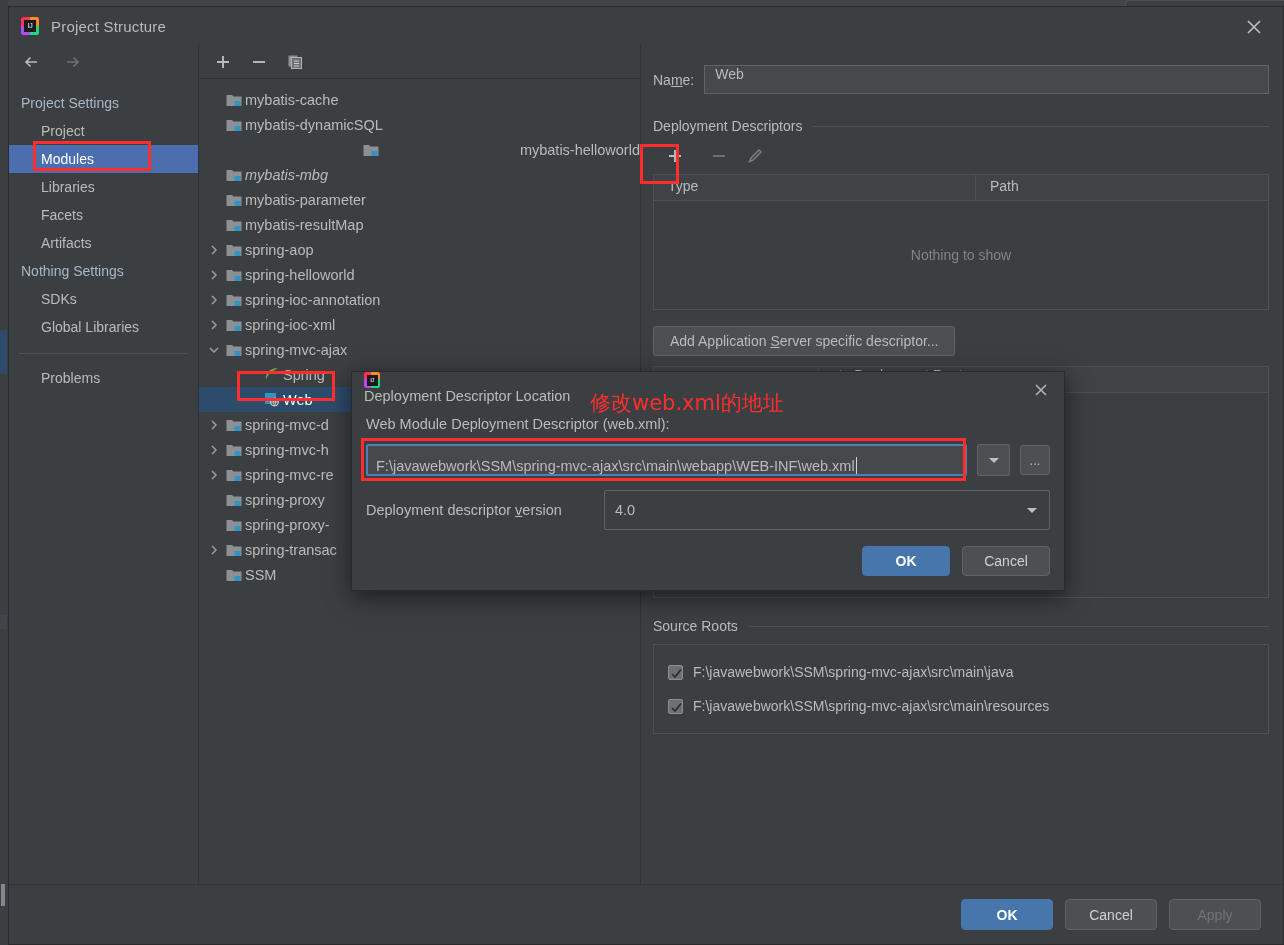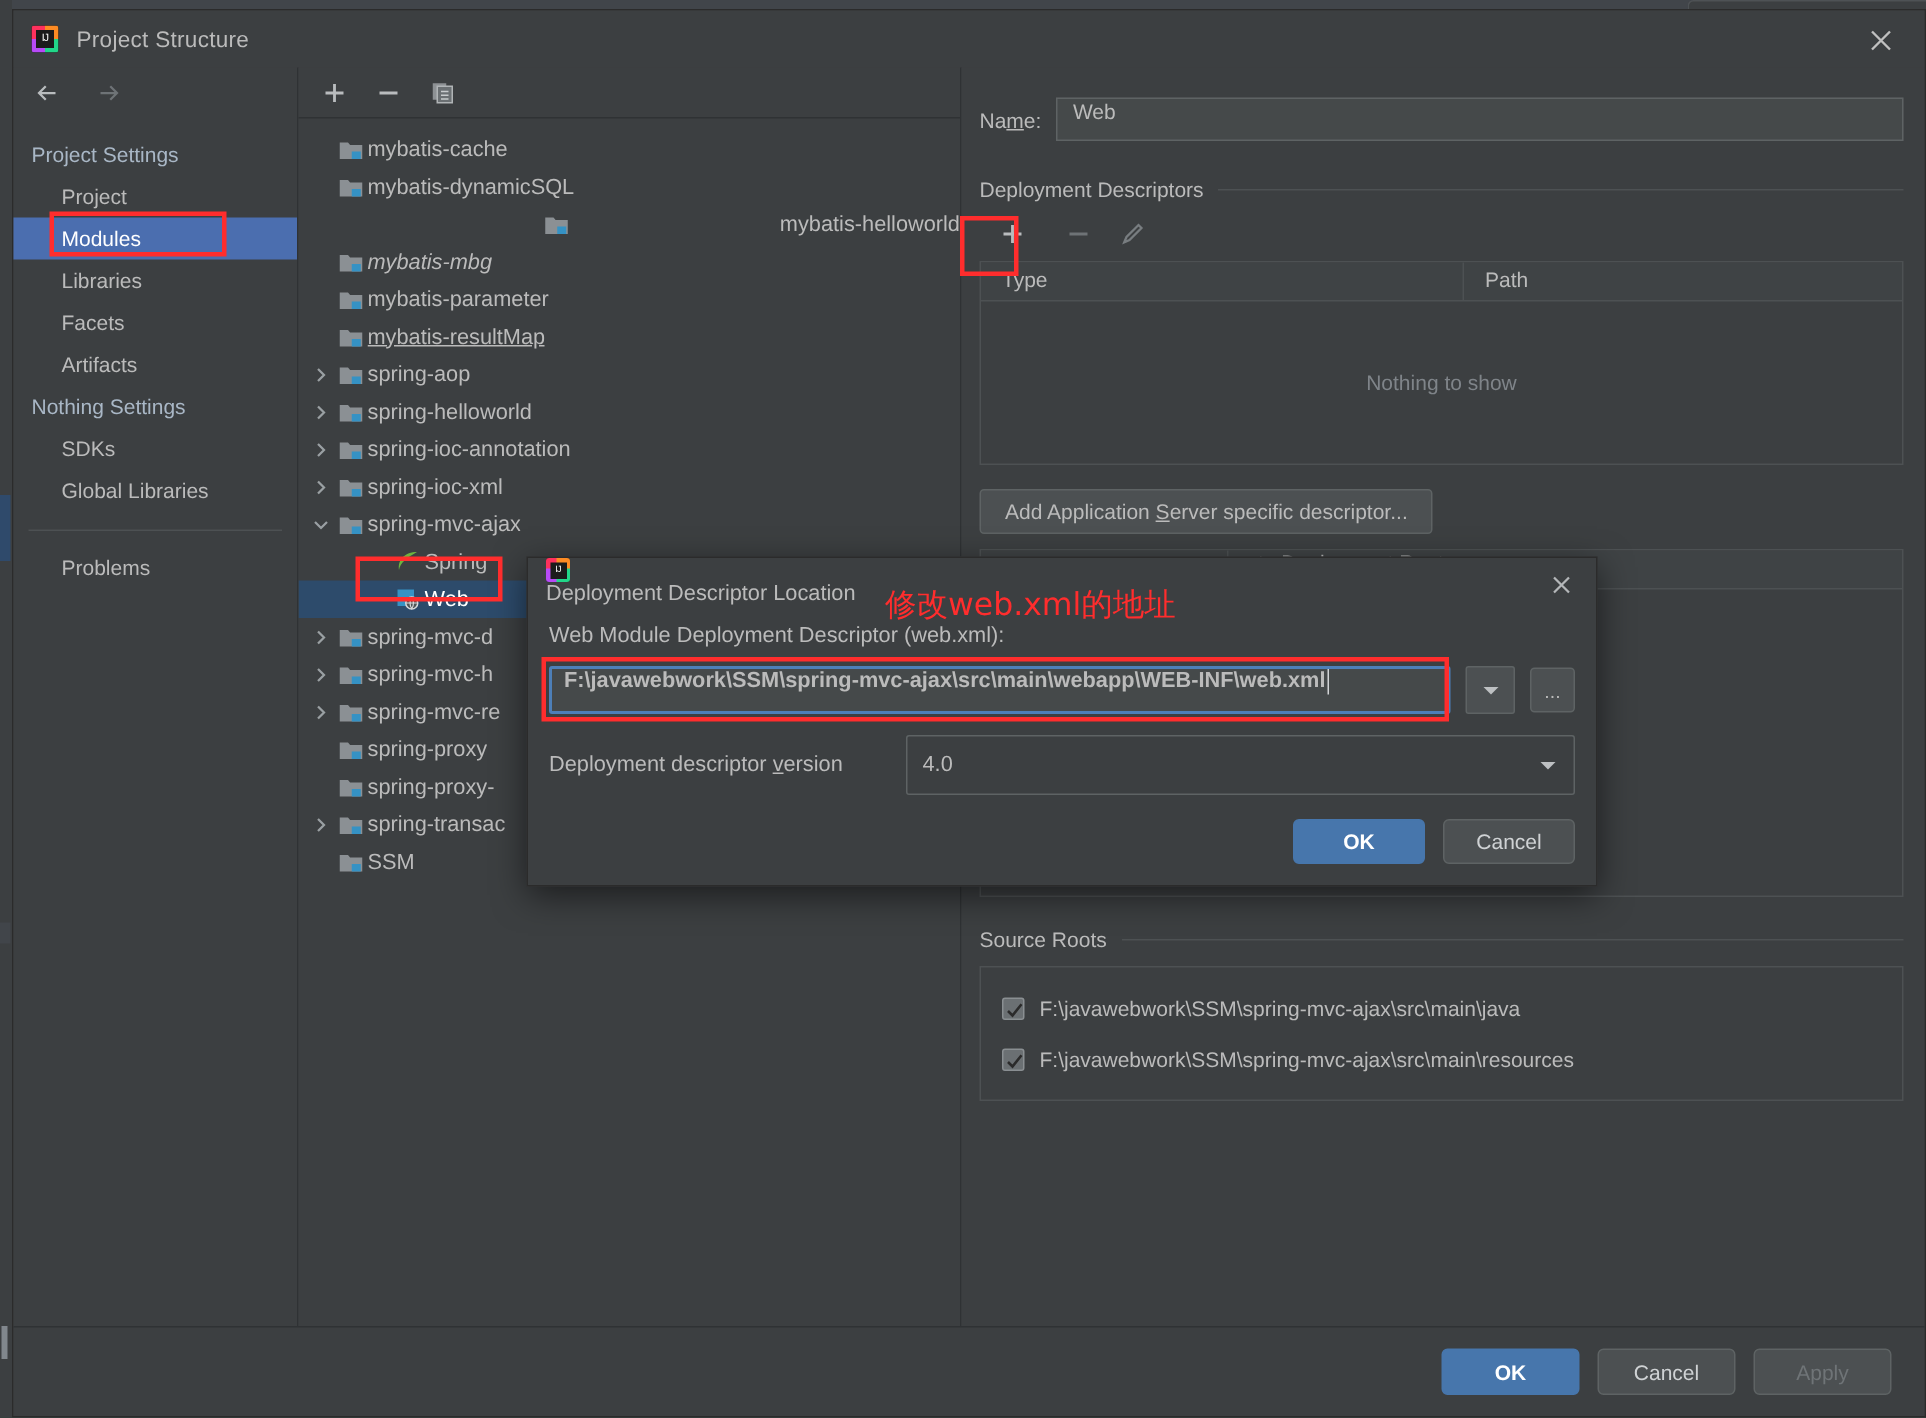--- a/index.html
+++ b/index.html
@@ -2,21 +2,21 @@
 <html><head>
 <meta charset="utf-8">
 <style>
   * { box-sizing: border-box; margin: 0; padding: 0; }
   html, body {
     width: 1284px; height: 945px;
     background: #3c3f41;
     font-family: "Liberation Sans", "DejaVu Sans", sans-serif;
     overflow: hidden;
   }
-  #root { position: relative; width: 1284px; height: 945px; background: #14532d; }
+  #root { position: relative; width: 1284px; height: 945px; background: #1d4ed8; }
 
   
   .ide-backdrop {
     position: absolute; left: 0; top: 0; width: 1284px; height: 945px;
     background: #41454a;
   }
   .ide-strip-top {
     position: absolute; left: 1125px; top: 0px; width: 159px; height: 9px;
     background: #3c3f41; border-top: 1px solid #4e5255; border-left: 1px solid #4e5255;
     border-top-left-radius: 4px;
@@ -189,21 +189,21 @@
   .modal-title-text { color:#bbbbbb; font-size:14.5px; }
   .modal-close { position:absolute; right: 14px; top: 9px; cursor:pointer; }
   .modal-note {
     position:absolute; left: 238px; top: 17px; color:#ff2d2d; font-size:21px;
     font-family:"DejaVu Sans", sans-serif; white-space:nowrap;
   }
   .modal-label { color:#bbbbbb; font-size:14.5px; margin: 10px 0 0 14px; }
   .modal-field-row { display:flex; align-items:center; gap:10px; margin: 12px 0 0 14px; padding-right:14px;}
   .path-input-wrap {
     flex:1; height: 32px; background:#45494a; border: 2px solid #4d7fb8; border-radius:2px;
-    display:flex; align-items:flex-start; padding: 0 8px; position: relative; font-weight: bold;
+    display:flex; align-items:flex-end; padding: 0 8px; position: relative;
   }
   .path-input-text { color:#bbbbbb; font-size:14.5px; white-space:nowrap; }
   .caret { display:inline-block; width:1px; height:17px; background:#d2d4d6; margin-left:1px; vertical-align:middle;}
   .combo-arrow-btn {
     width: 33px; height: 32px; background:#4c5052; border:1px solid #5e6364; border-radius:2px;
     display:flex; align-items:center; justify-content:center; cursor:pointer;
   }
   .ellipsis-btn {
     width: 30px; height: 30px; background:#4c5052; border:1px solid #5e6364; border-radius:3px;
     color:#bbbbbb; font-size:13px; display:flex; align-items:center; justify-content:center; cursor:pointer;
@@ -349,21 +349,21 @@
             <div class="tree-row" style="padding-left: 6px;">
               <span class="twisty"></span>
               <span class="tree-ico">
                 <svg width="17" height="14" viewBox="0 0 17 14">
                   <path d="M0.5 2 h5.5 l1.4 1.6 h8.1 v9.4 h-15 z" fill="#8b9094"></path>
                   <rect x="8.5" y="8" width="6" height="5" fill="#3592c4"></rect>
                 </svg>
               </span>
               <span class="tree-label">mybatis-parameter</span>
             </div>
-            <div class="tree-row" style="padding-left: 6px; text-decoration: underline;">
+            <div class="tree-row" style="padding-left: 6px;">
               <span class="twisty"></span>
               <span class="tree-ico">
                 <svg width="17" height="14" viewBox="0 0 17 14">
                   <path d="M0.5 2 h5.5 l1.4 1.6 h8.1 v9.4 h-15 z" fill="#8b9094"></path>
                   <rect x="8.5" y="8" width="6" height="5" fill="#3592c4"></rect>
                 </svg>
               </span>
               <span class="tree-label">mybatis-resultMap</span>
             </div>
             <div class="tree-row" style="padding-left: 6px;">

